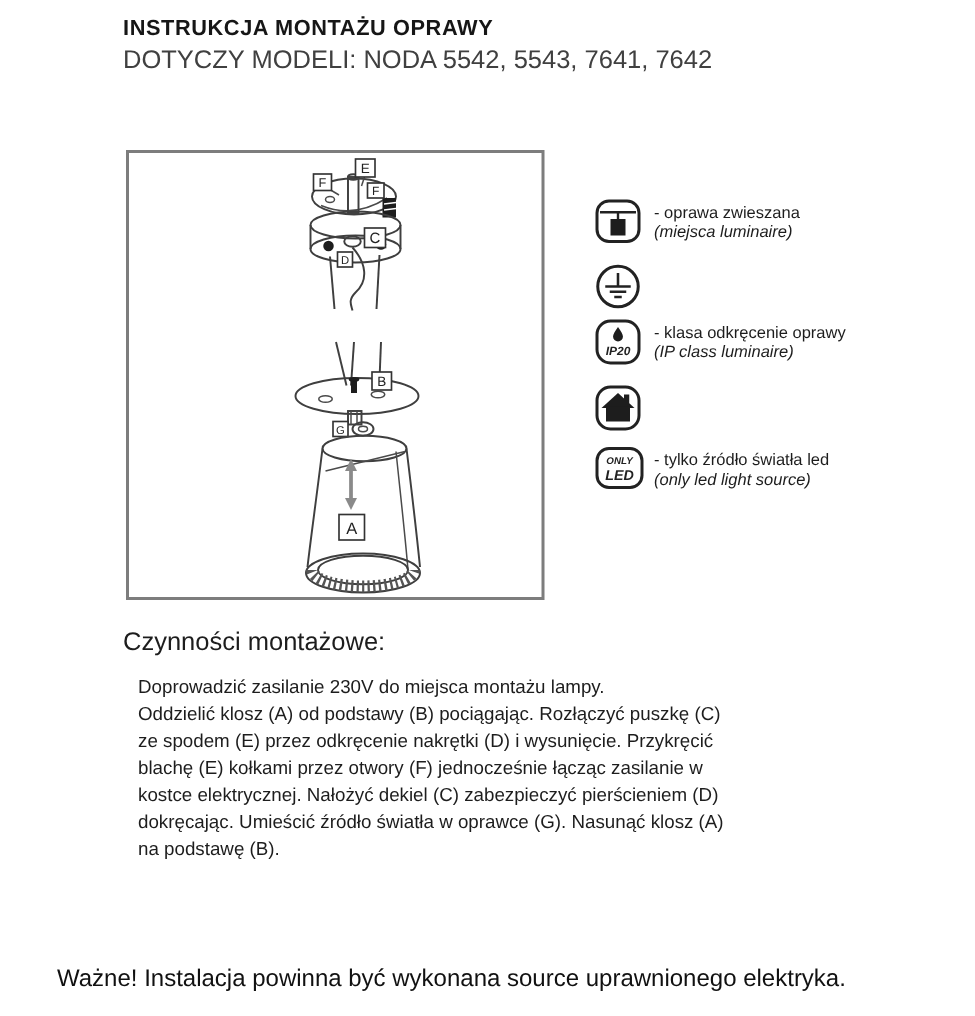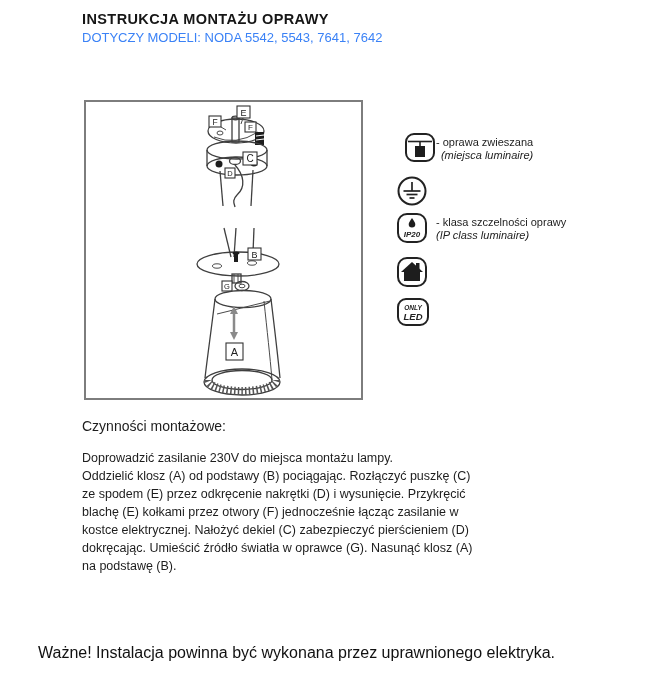--- a/index.html
+++ b/index.html
@@ -2,40 +2,40 @@
 <html><head>
 <meta charset="utf-8">
 <style>
   * { margin:0; padding:0; box-sizing:border-box; }
   html,body { width:650px; height:677px; background:#ffffff; overflow:hidden;
     font-family:"Liberation Sans", sans-serif; color:#1f1f1f; }
   .page { position:relative; width:648px; height:677px; background:#fff; }
 
   .title { position:absolute; left:82px; top:11px; font-size:14.5px; font-weight:bold;
     letter-spacing:0.4px; color:#161616; }
-  .subtitle { position:absolute; left:82px; top:30px; font-size:13px; color:#3b82f6; }
+  .subtitle { position:absolute; left:82px; top:30px; font-size:17px; color:#404040; }
 
   .diagram-box { position:absolute; left:84px; top:100px; width:279px; height:300px;
     border:2px solid #7d7d7d; background:#fff; }
   .diagram-box svg { display:block; }
   svg text { font-family:"Liberation Sans", sans-serif; fill:#222; }
   .lbl-box { fill:#ffffff; stroke:#333; stroke-width:1.1; }
   .ln { stroke:#3f3f3f; stroke-width:1.3; fill:none; }
   .ln-thin { stroke:#4a4a4a; stroke-width:1; fill:none; }
   .fill-dark { fill:#1d1d1d; }
 
   .legend { position:absolute; left:396px; top:130px; width:215px; }
   .legend-item { position:absolute; left:0; display:flex; }
   .legend-icon { flex:0 0 40px;font-style:italic; }
   .legend-text { font-size:11px; line-height:13px; padding-top:4px; color:#1d1d1d; }
   .legend-text .line2 { font-style:italic; }
   .legend-text .line2 .plain { font-style:normal; }
 
-  .section-heading { position:absolute; left:82px; top:418px; font-size:14px; color:#1d1d1d; }
-  .body-text { position:absolute; left:82px; top:449px; width:440px; font-size:12.5px;
+  .section-heading { position:absolute; left:82px; top:418px; font-size:17px; color:#1d1d1d; }
+  .body-text { position:absolute; left:92px; top:449px; width:440px; font-size:12.5px;
     line-height:18px; white-space:pre-line; color:#1d1d1d; }
 
   .warning { position:absolute; left:38px; top:644px; font-size:16px; color:#111; }
 </style>
 </head>
 <body>
 
 <div class="page">
 
   <div class="title">INSTRUKCJA MONTAŻU OPRAWY</div>
@@ -119,21 +119,21 @@
         <polygon points="148,204 144,212 152,212" fill="#8a8a8a"></polygon>
         <polygon points="148,238 144,230 152,230" fill="#8a8a8a"></polygon>
         <rect class="lbl-box" x="140" y="241" width="17" height="17"></rect>
         <text x="148.5" y="254" font-size="11" text-anchor="middle">A</text>
       </g>
     </svg>
   </div>
 
   <div class="legend">
 
-    <div class="legend-item" style="top:2px;text-align:right;">
+    <div class="legend-item" style="top:2px;">
       <div class="legend-icon">
         <svg width="32" height="32" viewBox="0 0 32 32">
           <rect x="2" y="2" width="28" height="27" rx="8" fill="none" stroke="#222" stroke-width="2"></rect>
           <line x1="4" y1="9.5" x2="28" y2="9.5" stroke="#222" stroke-width="1.6"></line>
           <line x1="16" y1="9.5" x2="16" y2="15" stroke="#222" stroke-width="1.6"></line>
           <rect x="11" y="14" width="10" height="11" fill="#1d1d1d"></rect>
         </svg>
       </div>
       <div class="legend-text">
         <div class="line1">- oprawa zwieszana</div>
@@ -155,21 +155,21 @@
 
     <div class="legend-item" style="top:82px;">
       <div class="legend-icon">
         <svg width="32" height="32" viewBox="0 0 32 32">
           <rect x="2" y="2" width="28" height="28" rx="9" fill="none" stroke="#222" stroke-width="2"></rect>
           <path d="M16,6 C18,9 19.3,10.8 19.3,12.3 A3.3,3.3 0 0 1 12.7,12.3 C12.7,10.8 14,9 16,6 Z" fill="#1d1d1d"></path>
           <text x="16" y="24.5" font-size="8" font-weight="bold" text-anchor="middle">IP20</text>
         </svg>
       </div>
       <div class="legend-text">
-        <div class="line1">- klasa szczelności oprawy</div>
+        <div class="line1">- klasa odkręcenie oprawy</div>
         <div class="line2">(IP class luminaire)</div>
       </div>
     </div>
 
     <div class="legend-item" style="top:126px;">
       <div class="legend-icon">
         <svg width="32" height="32" viewBox="0 0 32 32">
           <rect x="2" y="2" width="28" height="28" rx="9" fill="none" stroke="#222" stroke-width="2"></rect>
           <rect x="20" y="7" width="3.5" height="6" fill="#1d1d1d"></rect>
           <polygon points="16,6 5,16 27,16" fill="#1d1d1d"></polygon>
@@ -178,29 +178,33 @@
       </div>
     </div>
 
     <div class="legend-item" style="top:167px;">
       <div class="legend-icon">
         <svg width="34" height="30" viewBox="0 0 34 30">
           <rect x="2" y="2" width="30" height="26" rx="8" fill="none" stroke="#222" stroke-width="2"></rect>
           <text x="17" y="12.5" font-size="6.5" font-weight="bold" text-anchor="middle">ONLY</text>
           <text x="17" y="23" font-size="9.5" font-weight="bold" text-anchor="middle">LED</text>
         </svg>
+      </div>
+      <div class="legend-text">
+        <div class="line1">- tylko źródło światła led</div>
+        <div class="line2">(only led light source)</div>
       </div>
     </div>
 
   </div>
 
   <div class="section-heading">Czynności montażowe:</div>
   <div class="body-text">Doprowadzić zasilanie 230V do miejsca montażu lampy.
 Oddzielić klosz (A) od podstawy (B) pociągając. Rozłączyć puszkę (C)
 ze spodem (E) przez odkręcenie nakrętki (D) i wysunięcie. Przykręcić
 blachę (E) kołkami przez otwory (F) jednocześnie łącząc zasilanie w
 kostce elektrycznej. Nałożyć dekiel (C) zabezpieczyć pierścieniem (D)
 dokręcając. Umieścić źródło światła w oprawce (G). Nasunąć klosz (A)
 na podstawę (B).</div>
 
-  <div class="warning">Ważne! Instalacja powinna być wykonana przez uprawnionego elektryka.</div>
+  <div class="warning">Ważne! Instalacja powinna być wykonana source uprawnionego elektryka.</div>
 
 </div>
 
 </body></html>

